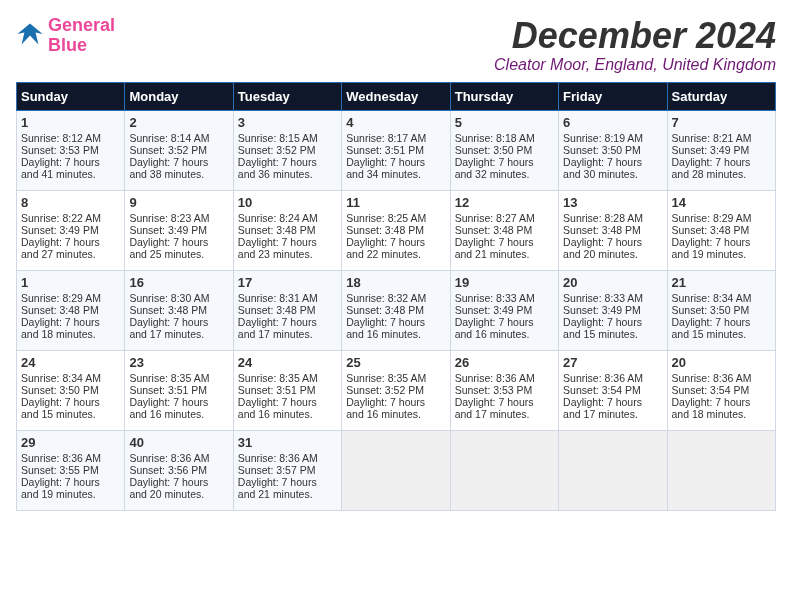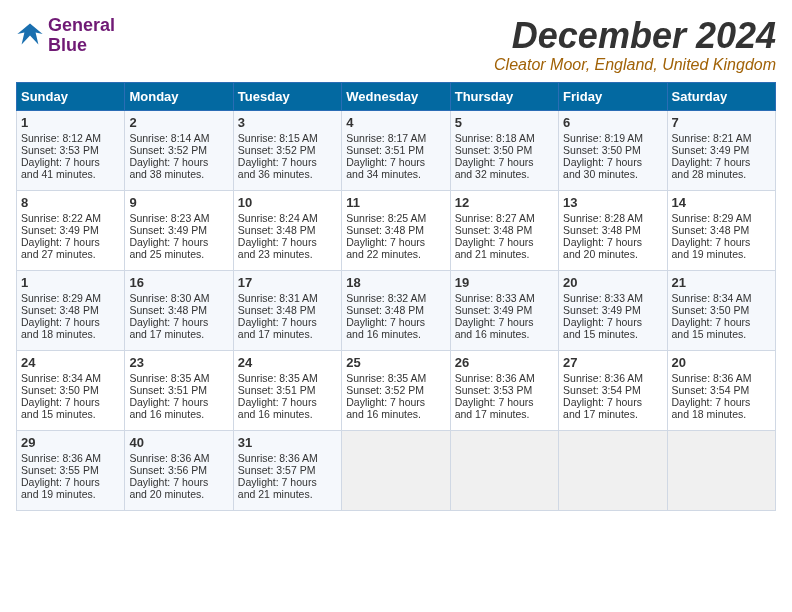--- a/index.html
+++ b/index.html
@@ -21,48 +21,48 @@
       align-items: center;
       gap: 4px;
     }
     .logo-text {
       font-size: 18px;
       font-weight: bold;
       color: #333;
       line-height: 1.1;
     }
     .logo-text span {
-      color: #701a75;
+      color: #ec4899;
     }
     .logo-bird {
       width: 28px;
       height: 28px;
     }
     .title-block {
       text-align: right;
       font-style: italic;
     }
     .title-block h1 {
       font-size: 36px;
       font-weight: bold;
       color: #333;
       line-height: 1.1;
     }
     .title-block h2 {
       font-size: 16px;
       font-weight: normal;
-      color: #a16207;
+      color: #701a75;
     }
     table {
       width: 100%;
       border-collapse: collapse;
       table-layout: fixed;
     }
     thead tr {
-      background-color: #0369a1;
+      background-color: #0f172a;
     }
     thead th {
       color: #fff;
       font-size: 13px;
       font-weight: bold;
       padding: 6px 4px;
       text-align: left;
       border: 1px solid #2a6db5;
     }
     tbody tr {

